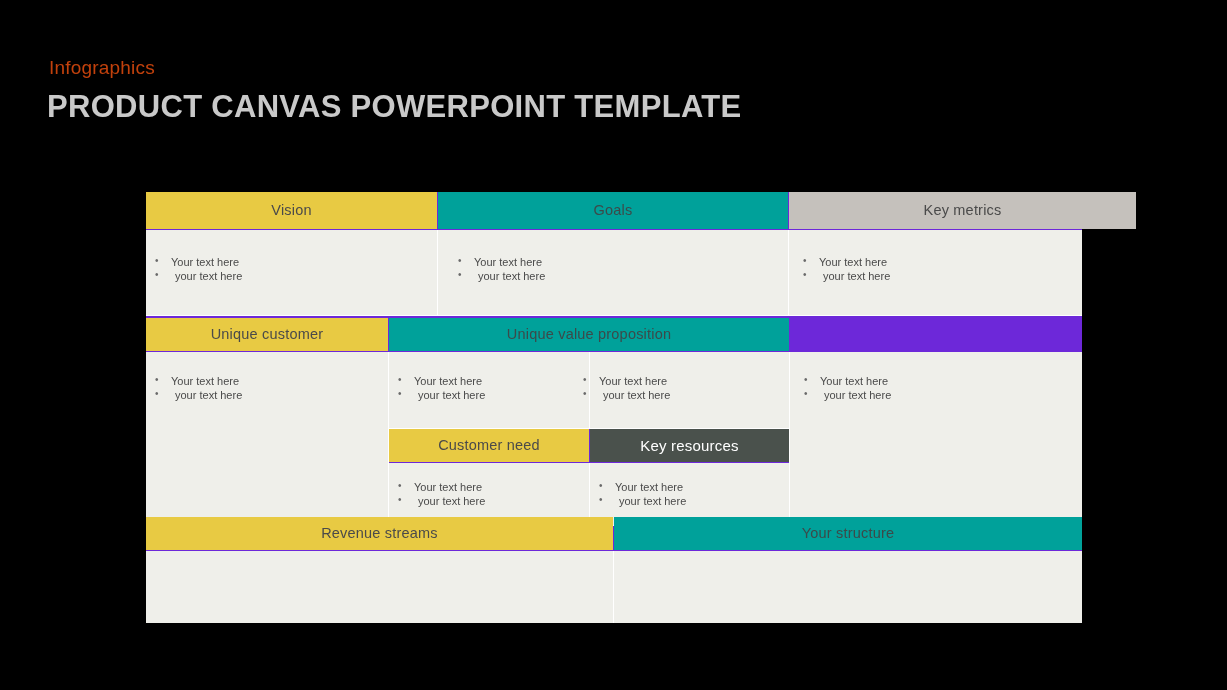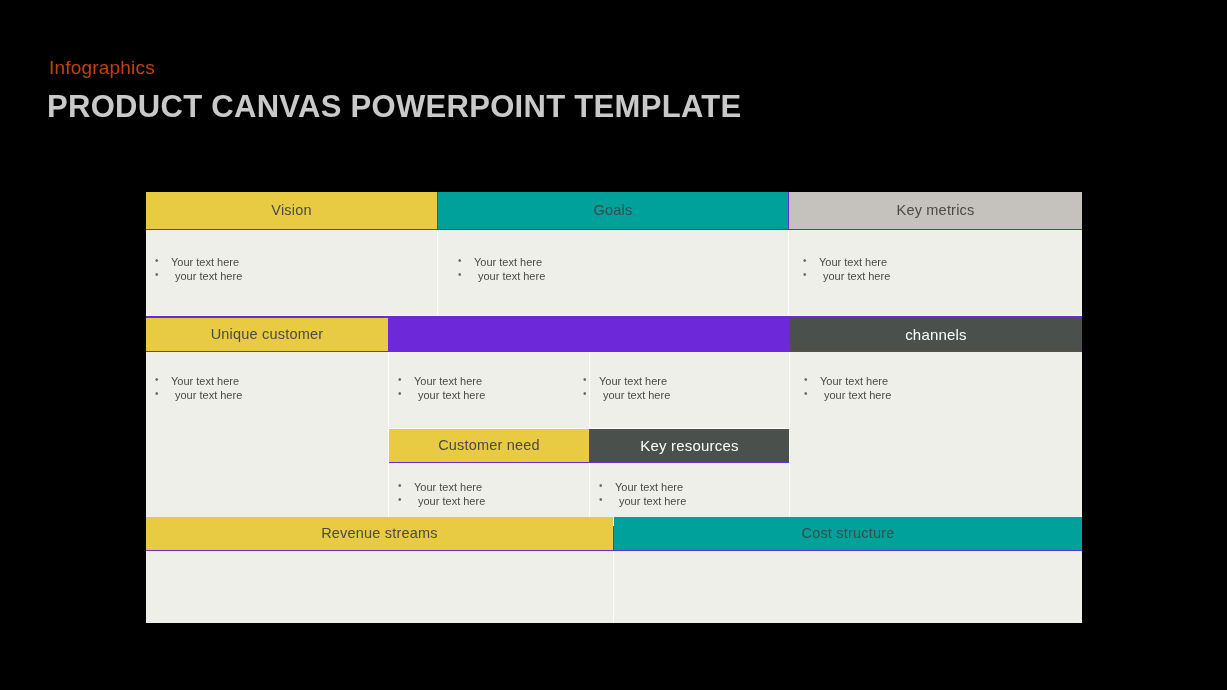--- a/index.html
+++ b/index.html
@@ -122,21 +122,21 @@
   <div class="slide-title">PRODUCT CANVAS POWERPOINT TEMPLATE</div>
 
   <div class="canvas">
 
     <div class="hdr yellow" style="left:0px;  top:0px; width:291px; height:37px;">
       <span>Vision</span>
     </div>
     <div class="hdr teal" style="left:292px; top:0px; width:350px; height:37px;">
       <span>Goals</span>
     </div>
-    <div class="hdr gray" style="left:643px; top:0px; width:293px; height:37px;">
+    <div class="hdr gray" style="left:643px; top:0px; width:347px; height:37px;">
       <span>Key metrics</span>
     </div>
 
     <div class="cell" style="left:0px;  top:38px; width:291px; height:85px;">
       <div class="bullets" style="left:9px; top:25px;">
         <ul>
           <li>Your text here</li>
           <li class="indent">your text here</li>
         </ul>
       </div>
@@ -158,22 +158,22 @@
       </div>
     </div>
 
     <div class="vsep" style="left:291px; top:38px; height:85px;"></div>
     <div class="vsep" style="left:642px; top:38px; height:85px;"></div>
     <div class="hsep" style="left:0px; top:123px; width:936px;"></div>
 
     <div class="hdr yellow" style="left:0px;  top:126px; width:242px; height:33px;">
       <span>Unique customer</span>
     </div>
-    <div class="hdr dark" style="left:644px; top:126px; width:292px; height:33px;">
-      <span>channels</span>
+    <div class="hdr teal" style="left:243px; top:126px; width:400px; height:33px;">
+      <span>Unique  value proposition</span>
     </div>
 
     <div class="cell" style="left:0px; top:160px; width:242px; height:173px;">
       <div class="bullets" style="left:9px; top:22px;">
         <ul>
           <li>Your text here</li>
           <li class="indent">your text here</li>
         </ul>
       </div>
     </div>
@@ -230,21 +230,21 @@
     <div class="vsep" style="left:443px; top:160px; height:77px;"></div>
     <div class="vsep" style="left:443px; top:271px; height:62px;"></div>
     <div class="vsep" style="left:643px; top:160px; height:173px;"></div>
     <div class="hsep" style="left:243px; top:236px; width:400px;"></div>
     <div class="hsep" style="left:0px; top:333px; width:936px;"></div>
 
     <div class="hdr yellow" style="left:0px;  top:325px; width:467px; height:33px;">
       <span>Revenue  streams</span>
     </div>
     <div class="hdr teal" style="left:468px; top:325px; width:468px; height:33px;">
-      <span>Cost structure</span>
+      <span>Your structure</span>
     </div>
 
     <div class="cell" style="left:0px;  top:359px; width:467px; height:72px;"></div>
     <div class="cell" style="left:468px; top:359px; width:468px; height:72px;"></div>
 
     <div class="vsep" style="left:467px; top:359px; height:72px;"></div>
 
   </div>
 </div>
 

